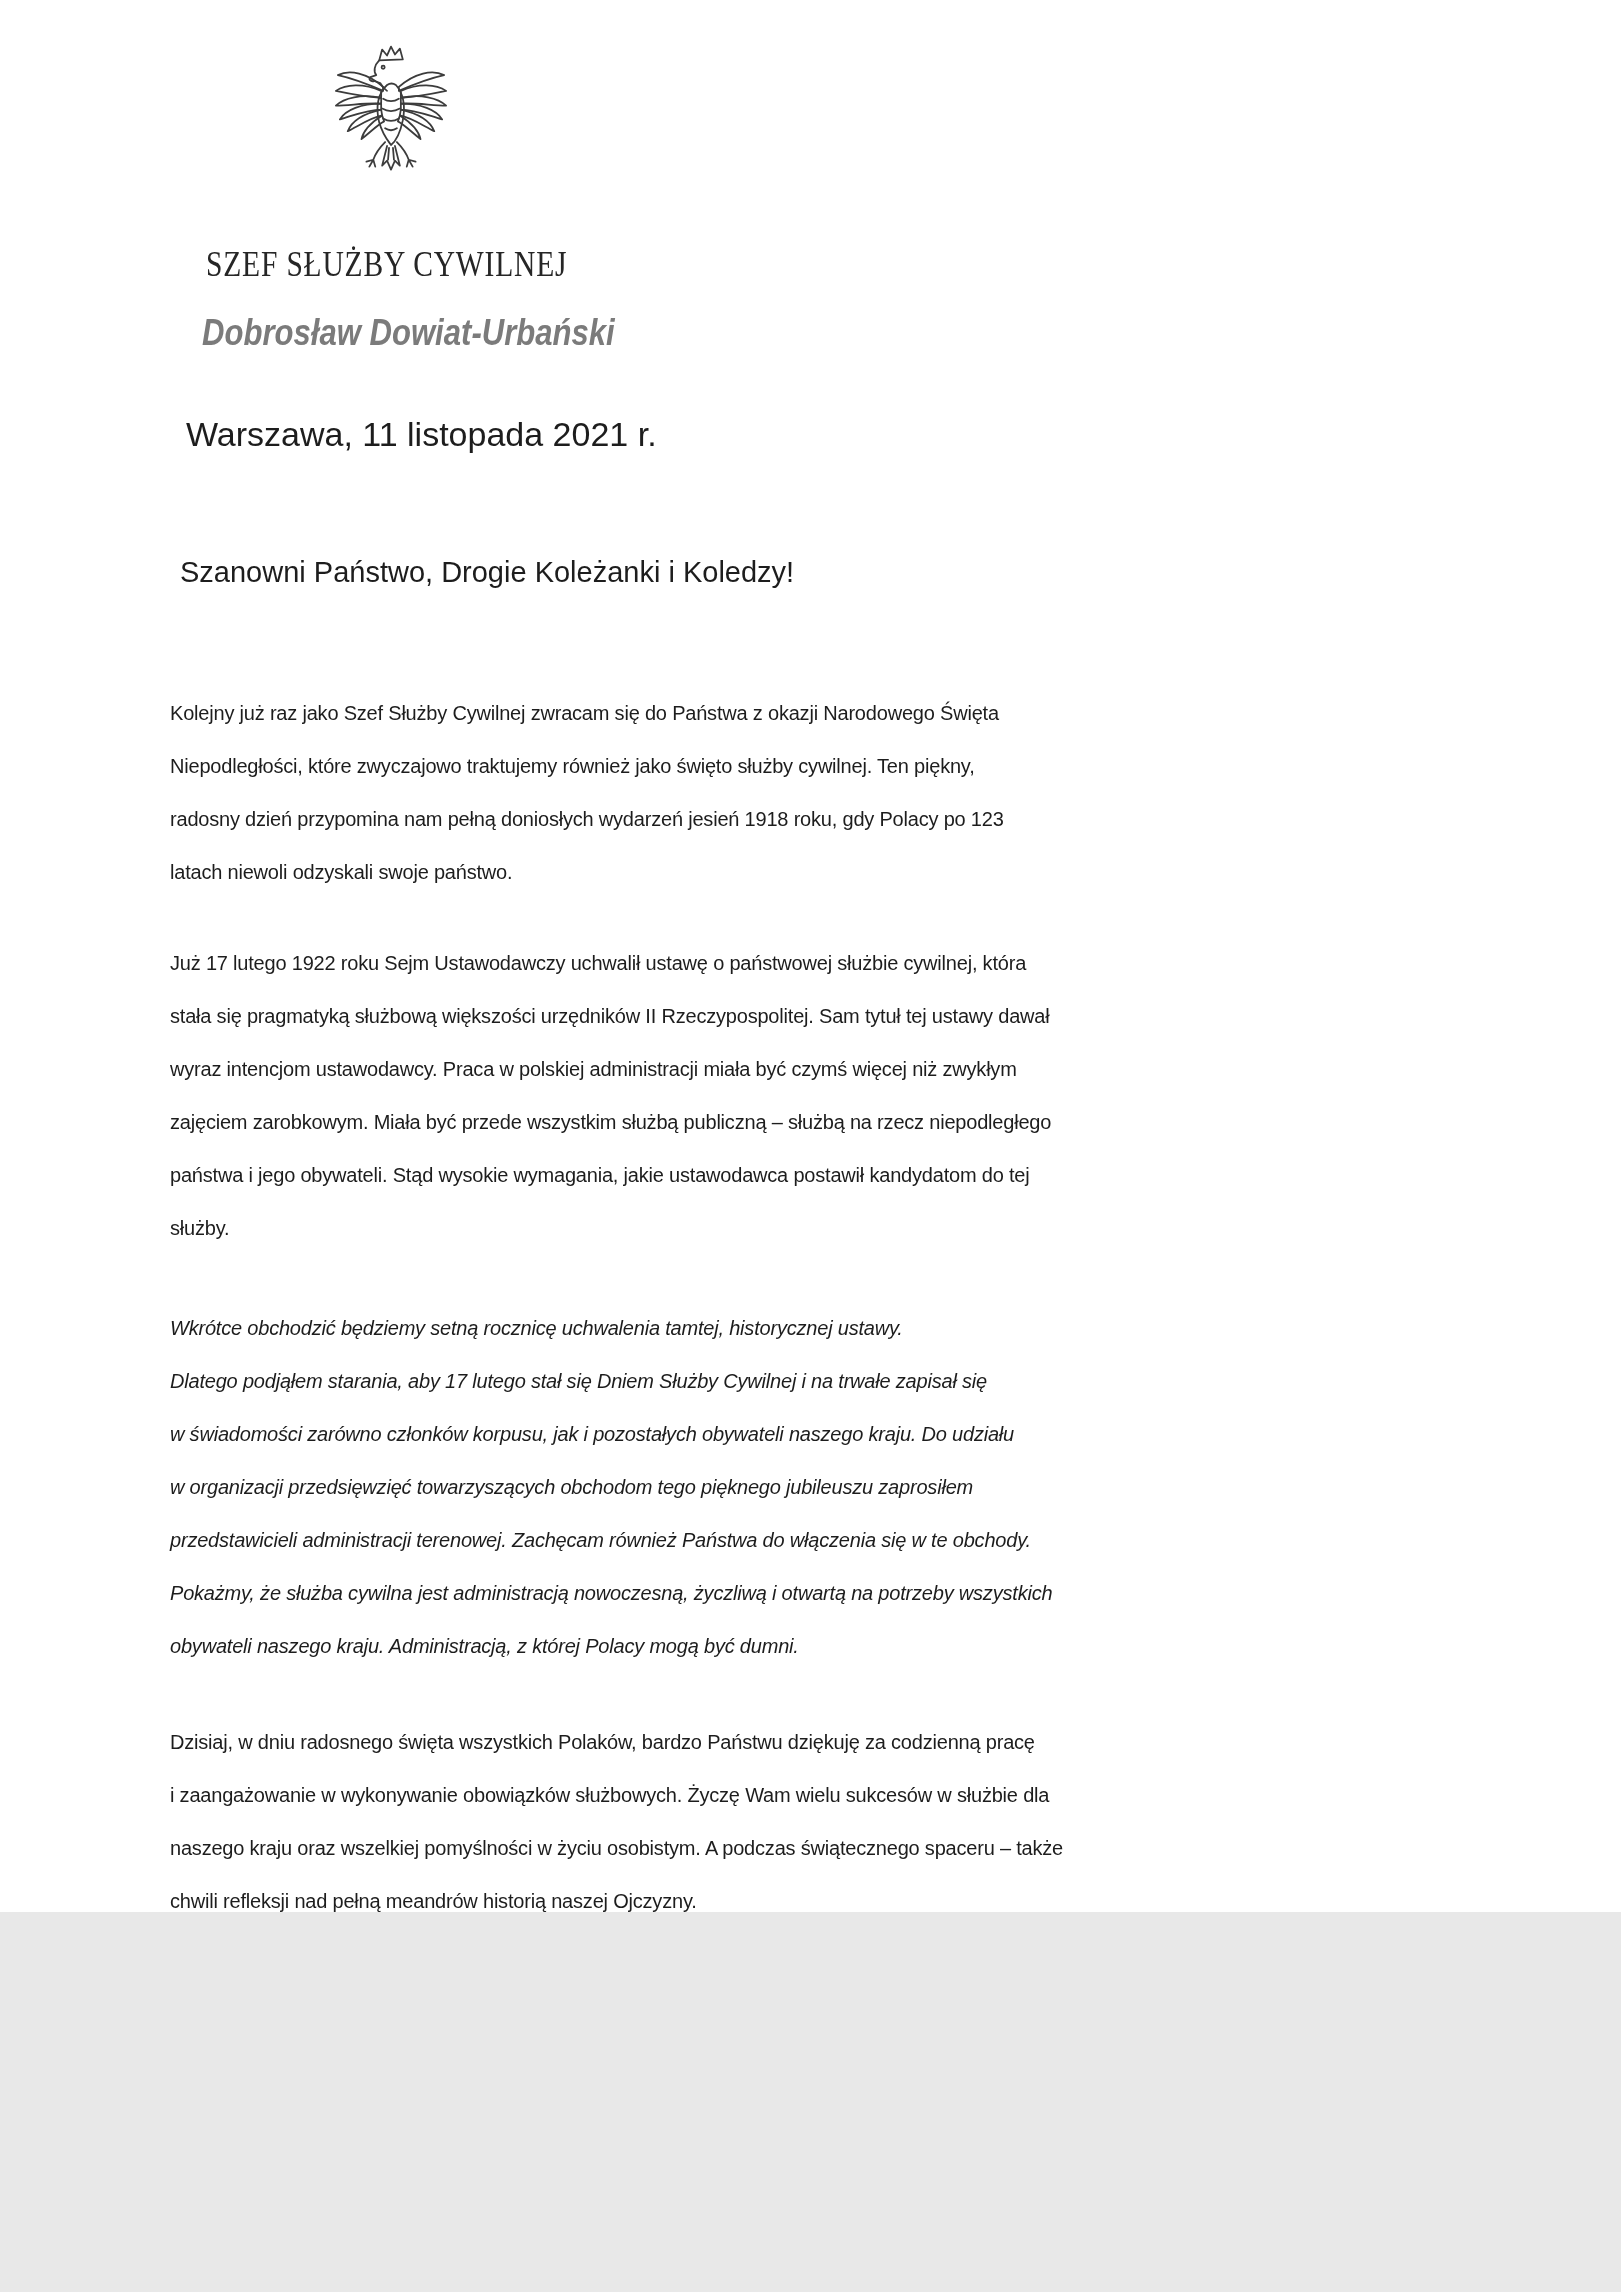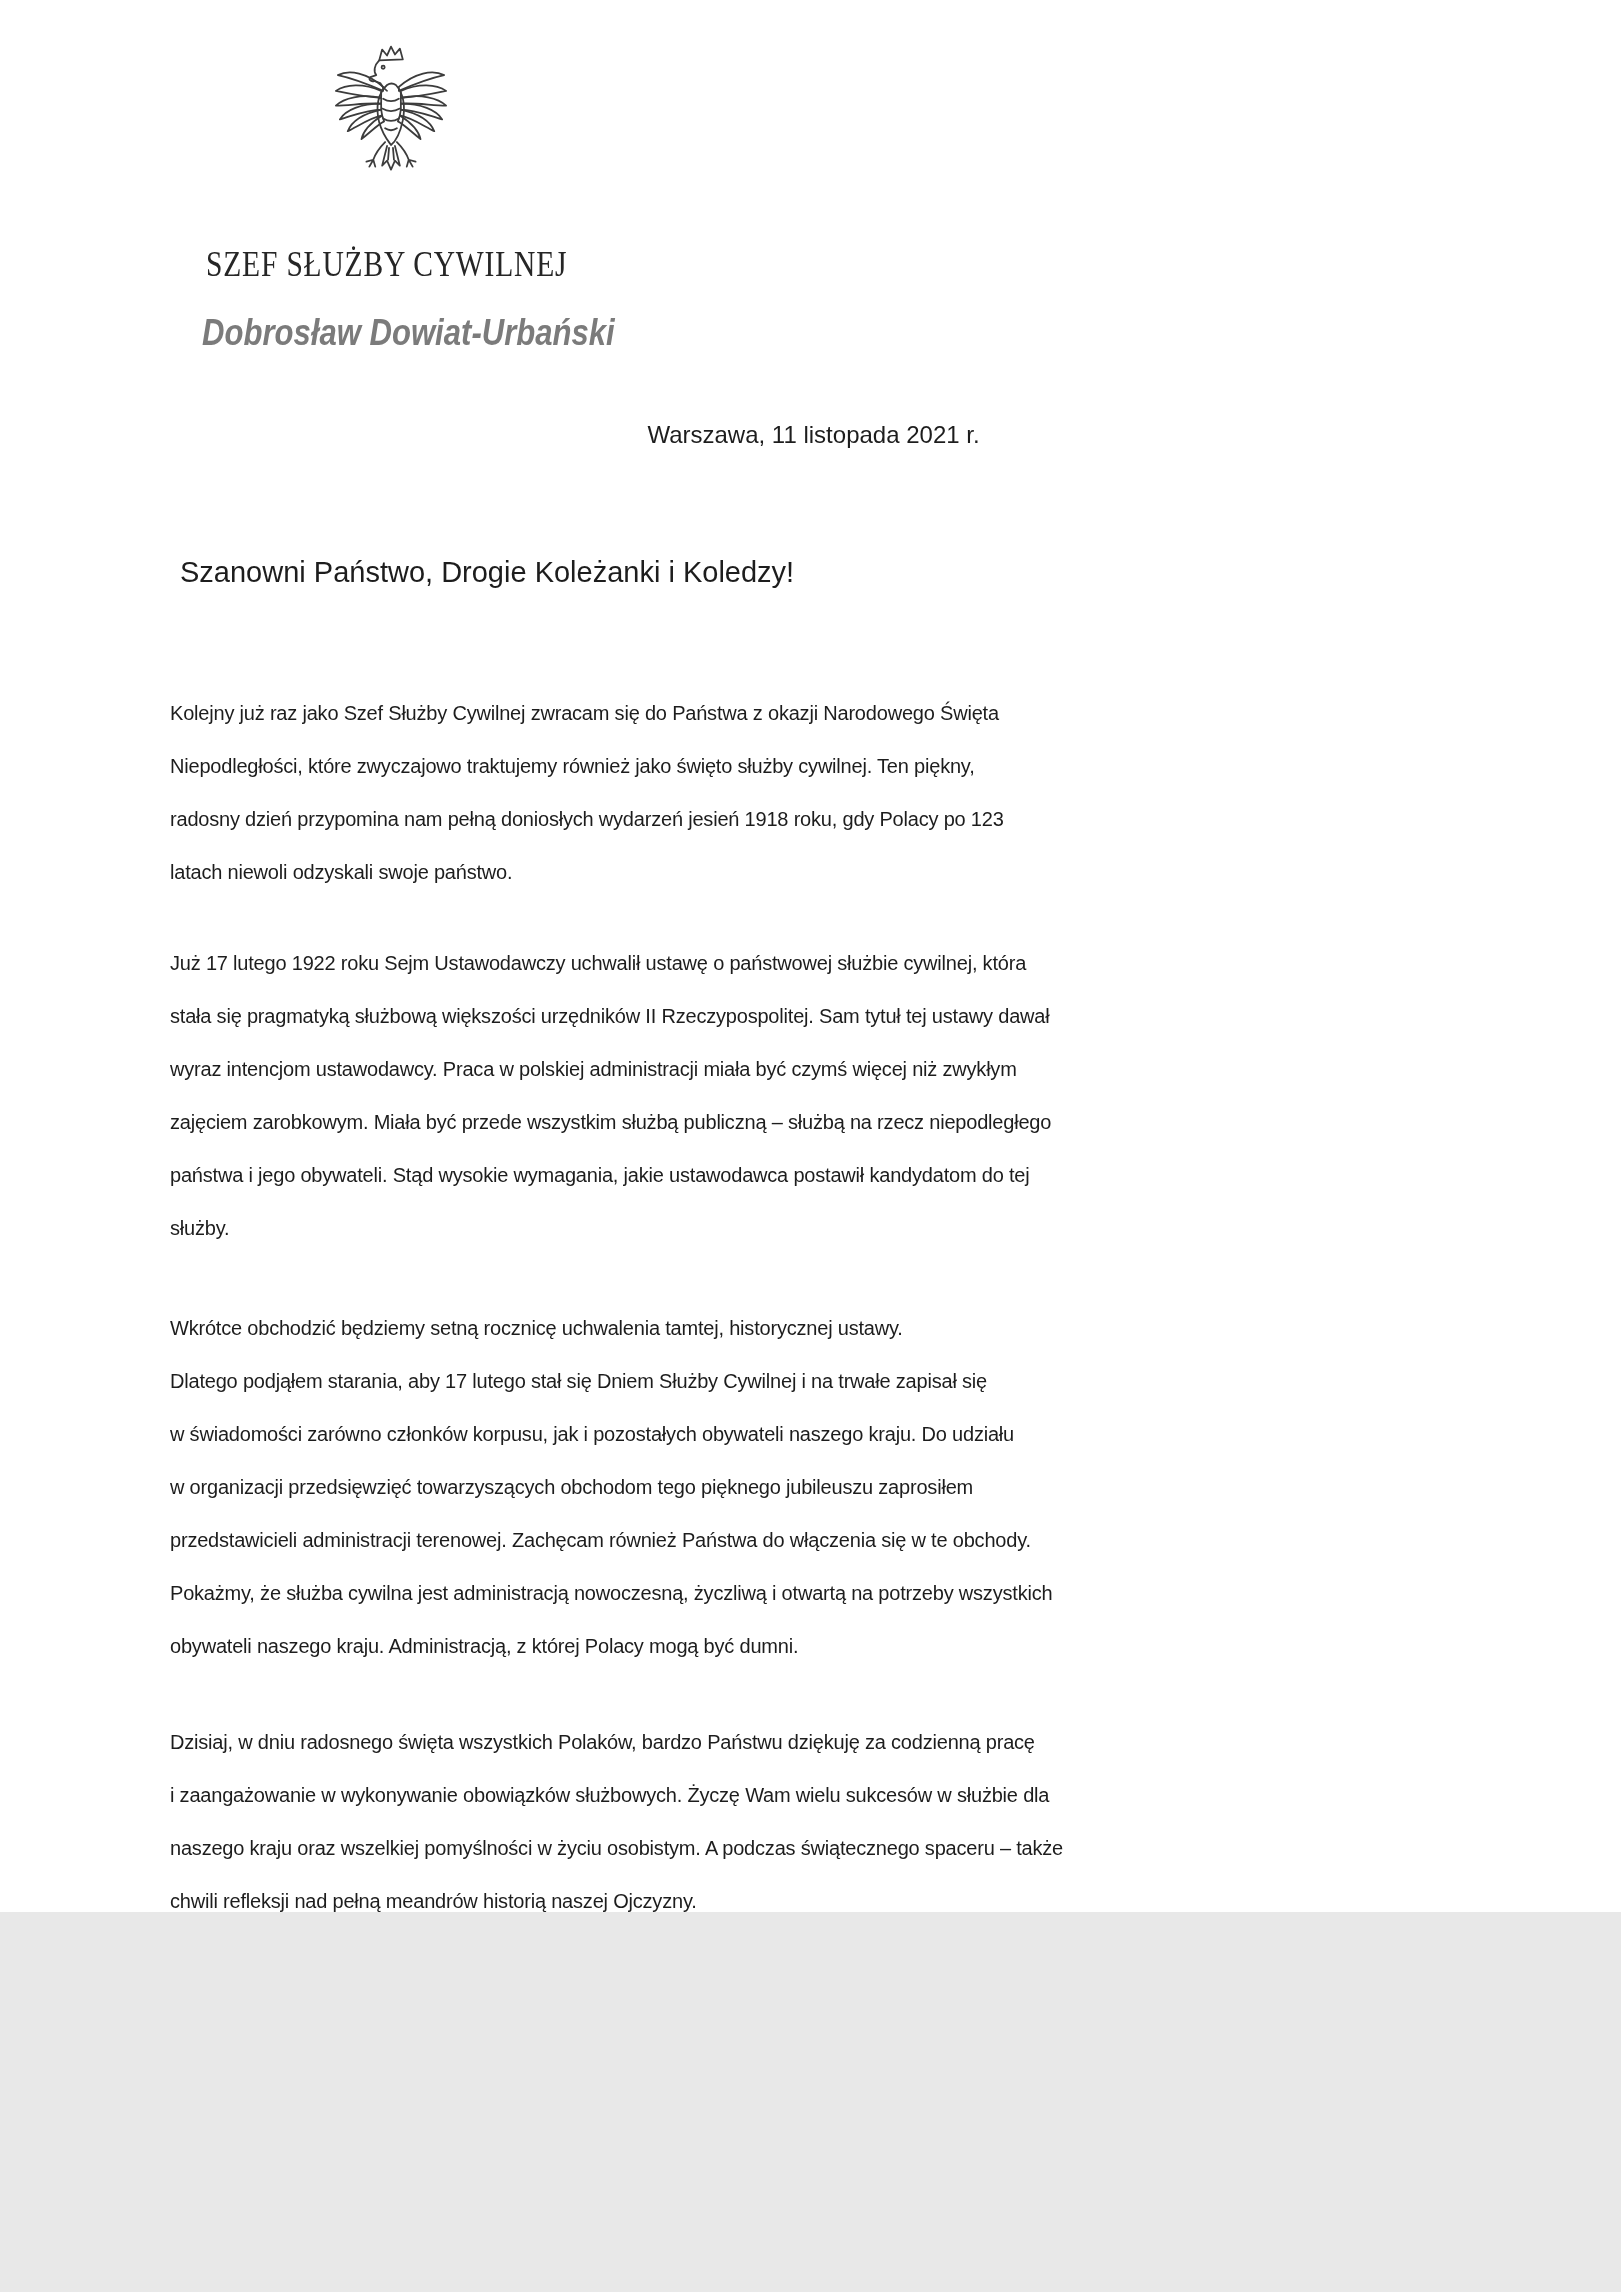--- a/index.html
+++ b/index.html
@@ -43,22 +43,22 @@
     color: #7b7b7b;
     transform: scaleX(0.84);
     transform-origin: left center;
     white-space: pre;
   }
   .date-line {
     position: absolute;
     left: 186px;
     top: 415px;
     width: 1255px;
-    text-align: center;
-    font-size: 24px;
+    text-align: left;
+    font-size: 34px;
     line-height: 39px;
     white-space: pre;
   }
   .salutation {
     position: absolute;
     left: 180px;
     top: 553px;
     font-size: 29px;
     line-height: 39px;
     white-space: pre;
@@ -66,21 +66,21 @@
   .para {
     position: absolute;
     left: 170px;
     font-size: 20px;
     letter-spacing: -0.2px;
     line-height: 53px;
     white-space: pre;
   }
   .para-1 { top: 687px; }
   .para-2 { top: 937px; }
-  .para-3 { top: 1302px; }
+  .para-3 { top: 1302px; font-style: italic; }
   .para-4 { top: 1716px; }
   .signature {
     position: absolute;
     left: 939px;
     top: 1990px;
     width: 505px;
     height: 108px;
   }
   .eagle-stroke { stroke: #3c3c3c; fill: none; stroke-width: 1.8; stroke-linecap: round; stroke-linejoin: round; }
   .sig-stroke { fill: none; stroke-width: 4; stroke-linecap: round; stroke-linejoin: round; }

